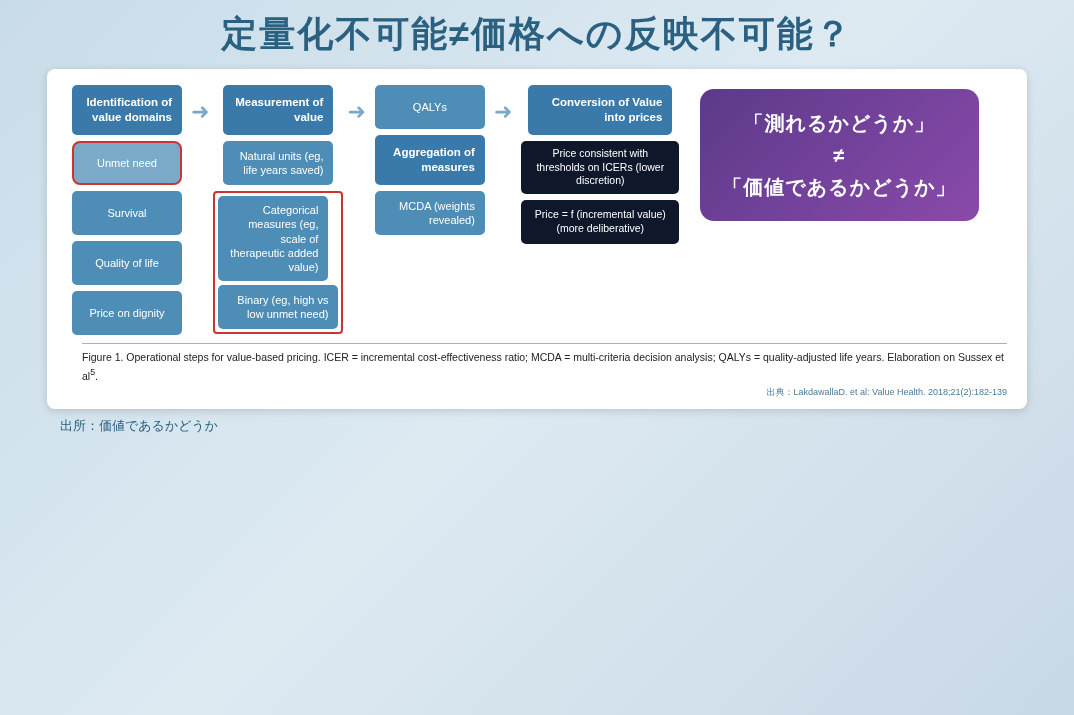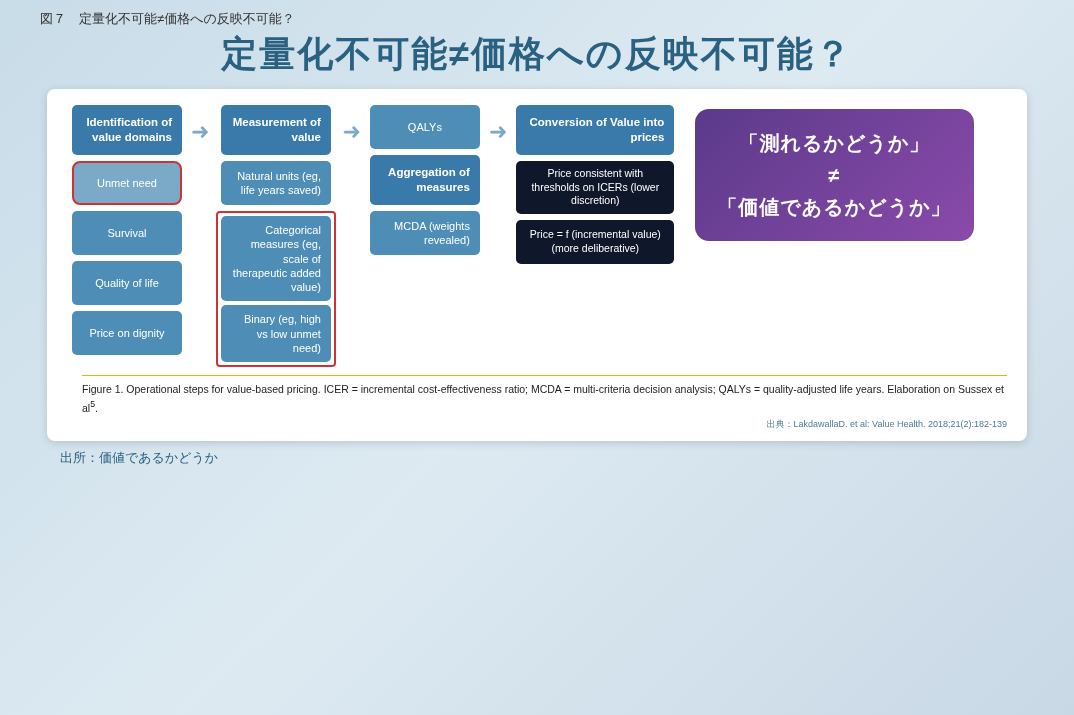--- a/index.html
+++ b/index.html
@@ -148,58 +148,57 @@
       display: flex;
       flex-direction: row;
       align-items: flex-start;
       gap: 8px;
     }
   </style>
 </head>
 <body>
 
 <div class="outer">
-  <div class="fig-label">図７　定量化不可能≠価格への反映不可能？</div>
   <div class="main-title">定量化不可能≠価格への反映不可能？</div>
 
   <div class="card">
     <div class="flow-area">
 
       <div class="col col1">
         <div class="box header-box">Identification of value domains</div>
         <div class="box sub-box" style="border: 2px solid #cc3333; background:#7aaac8; border-radius:8px;">Unmet need</div>
         <div class="box sub-box">Survival</div>
         <div class="box sub-box">Quality of life</div>
         <div class="box sub-box">Price on dignity</div>
       </div>
 
       <div class="arrow">➜</div>
 
       <div class="col col2">
         <div class="box header-box">Measurement of value</div>
         <div class="box sub-box">Natural units (eg, life years saved)</div>
         <div style="border: 2px solid #cc3333; border-radius: 4px; padding: 3px; display: flex; flex-direction: column; gap: 4px;">
           <div class="box sub-box" style="width:110px;">Categorical measures (eg, scale of therapeutic added value)</div>
-          <div class="box sub-box" style="width:110px;">Binary (eg, high vs low unmet need)</div>
+          <div class="box sub-box" style="width:120px;">Binary (eg, high vs low unmet need)</div>
         </div>
       </div>
 
       <div class="arrow">➜</div>
 
       <div class="col col3">
         <div class="box sub-box">QALYs</div>
         <div class="box header-box">Aggregation of measures</div>
         <div class="box sub-box">MCDA (weights revealed)</div>
       </div>
 
       <div class="arrow">➜</div>
 
       <div class="right-section">
         <div class="col col4">
-          <div class="box header-box" style="width:158px;">Conversion of Value into prices</div>
+          <div class="box header-box" style="width:144px;">Conversion of Value into prices</div>
           <div class="box right-box">Price consistent with thresholds on ICERs (lower discretion)</div>
           <div class="box right-box">Price = f (incremental value) (more deliberative)</div>
         </div>
         <div class="purple-box">
           <div>「測れるかどうか」</div>
           <div>≠</div>
           <div>「価値であるかどうか」</div>
         </div>
       </div>
 

